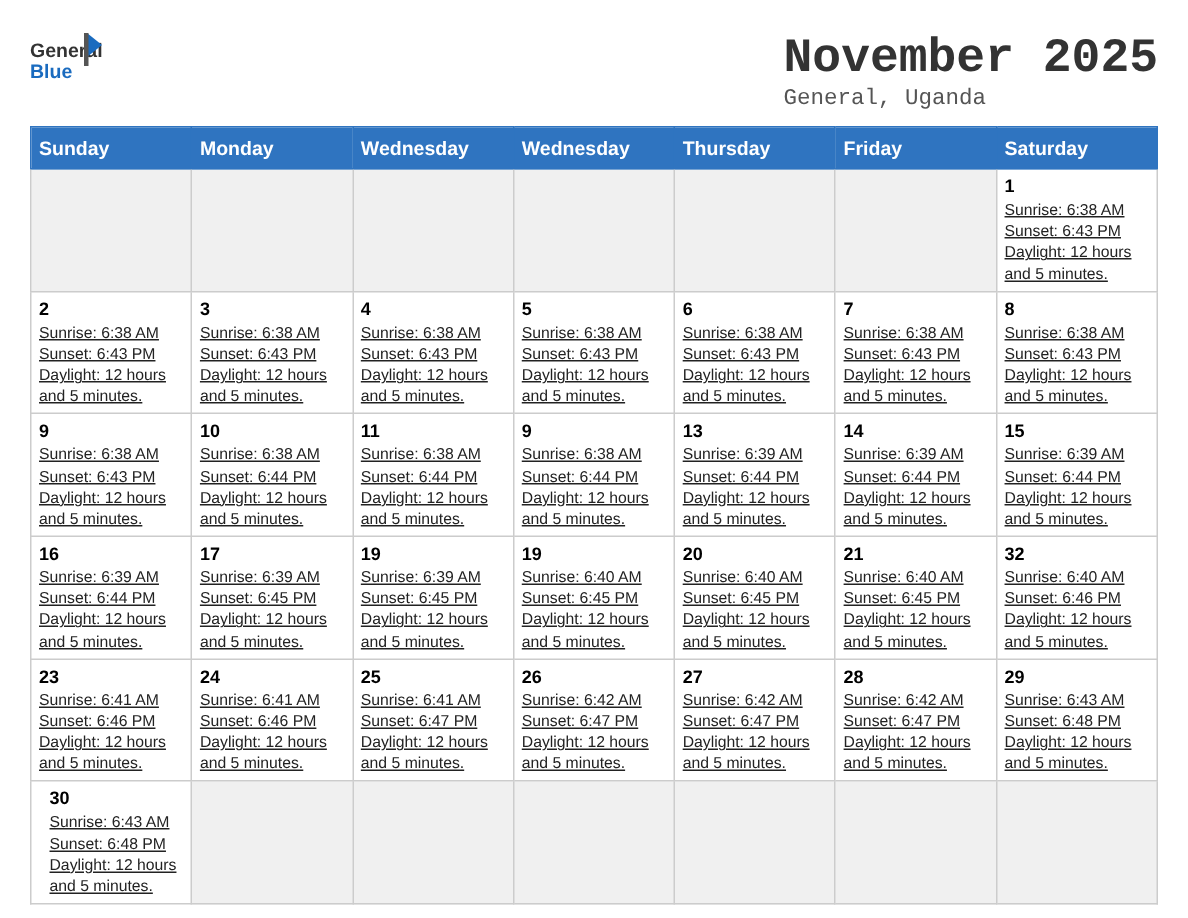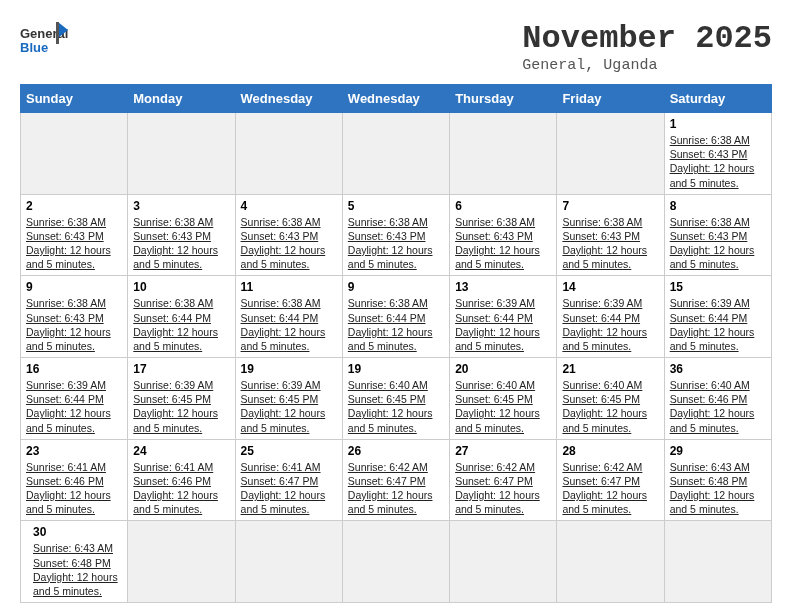--- a/index.html
+++ b/index.html
@@ -264,21 +264,21 @@
 and 5 minutes.</div>
         </td>
         <td>
           <span class="day-num">21</span>
           <div class="day-info" style="white-space: pre-line;">Sunrise: 6:40 AM
 Sunset: 6:45 PM
 Daylight: 12 hours
 and 5 minutes.</div>
         </td>
         <td>
-          <span class="day-num">36</span>
+          <span class="day-num">32</span>
           <div class="day-info" style="white-space: pre-line;">Sunrise: 6:40 AM
 Sunset: 6:46 PM
 Daylight: 12 hours
 and 5 minutes.</div>
         </td>
       </tr>
       <tr>
         <td>
           <span class="day-num">23</span>
           <div class="day-info" style="white-space: pre-line;">Sunrise: 6:41 AM

